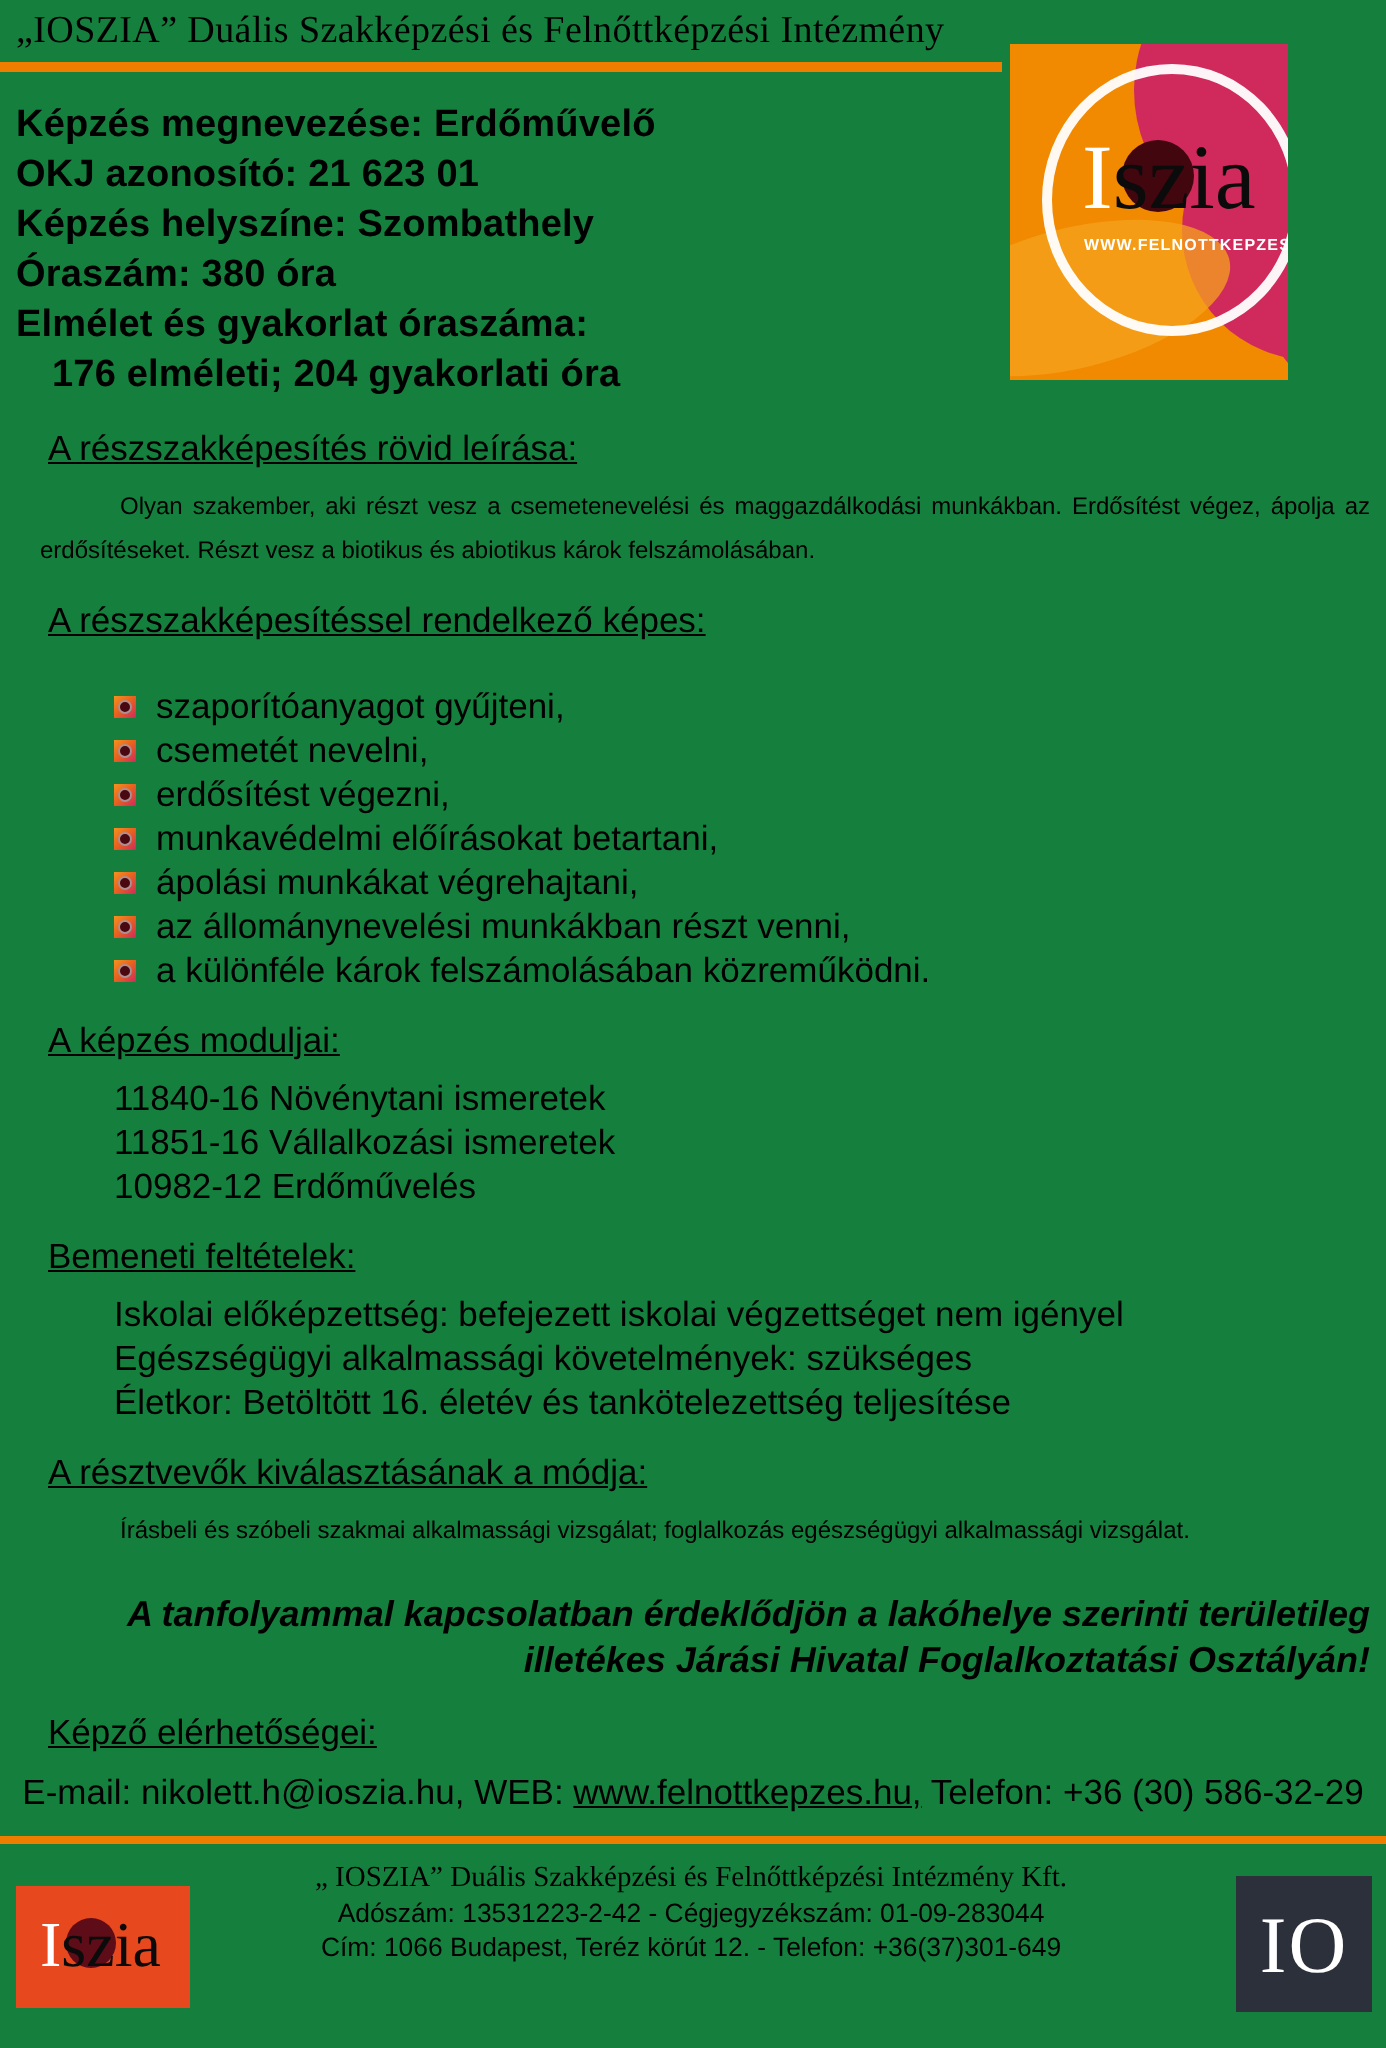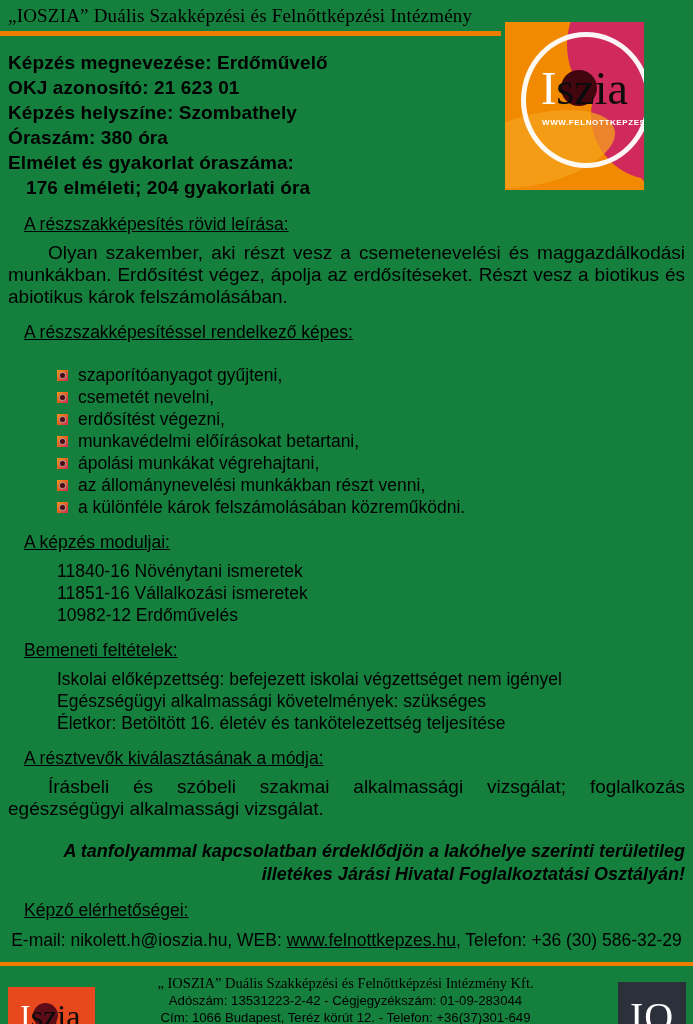--- a/index.html
+++ b/index.html
@@ -65,22 +65,22 @@
   .header-block .indent { padding-left:18px; }
 
   
   .content { padding:0 8px; }
   .section-heading {
     font-size:17.5px; font-weight:400; text-decoration:underline;
     margin-top:14px; display:inline-block;
   }
   .heading-row { margin-top:0;margin-left:16px; }
   .body-par {
-    margin-top:7px; font-size:19px; line-height:22px;
-    text-align:justify; text-indent:40px;
+    margin-top:7px; font-size:12px; line-height:22px;
+    text-align:justify; text-indent:40px;margin-left:12px;
   }
   .cap-list { list-style:none; margin-top:21px; }
   .cap-list li {
     display:flex; align-items:center; height:22px; padding-left:49px;
     font-size:17.5px;
   }
   .blt {
     width:11px; height:11px; flex:none; margin-right:10px; position:relative;
     background:linear-gradient(135deg,#f59220 0%,#e8641e 45%,#d02a5c 100%);
   }

